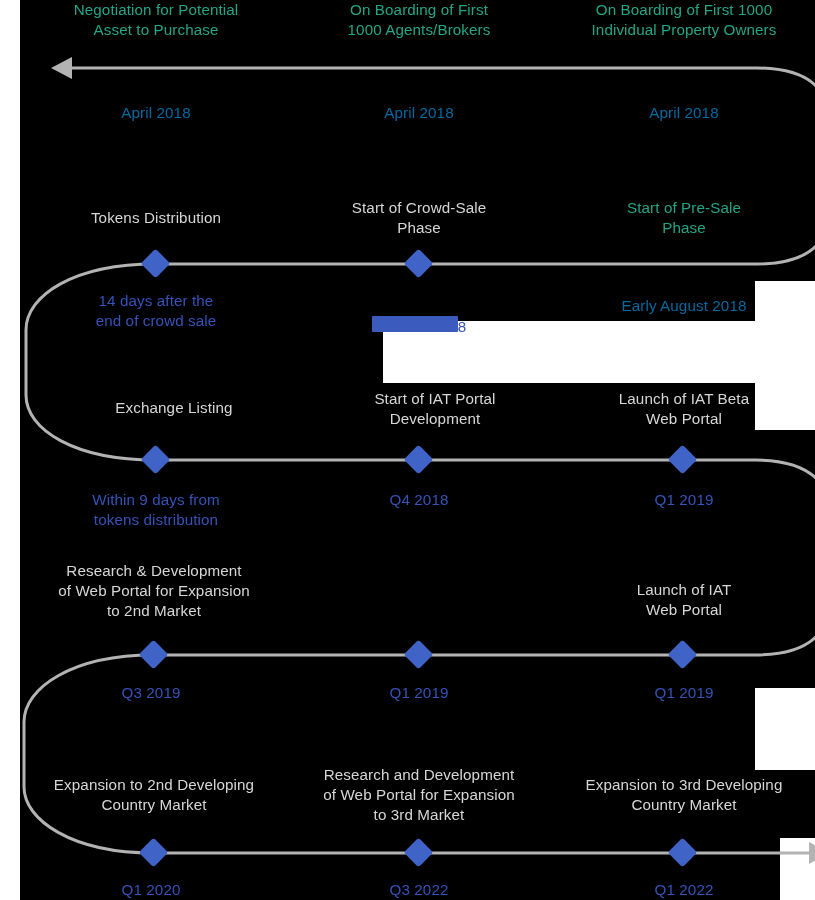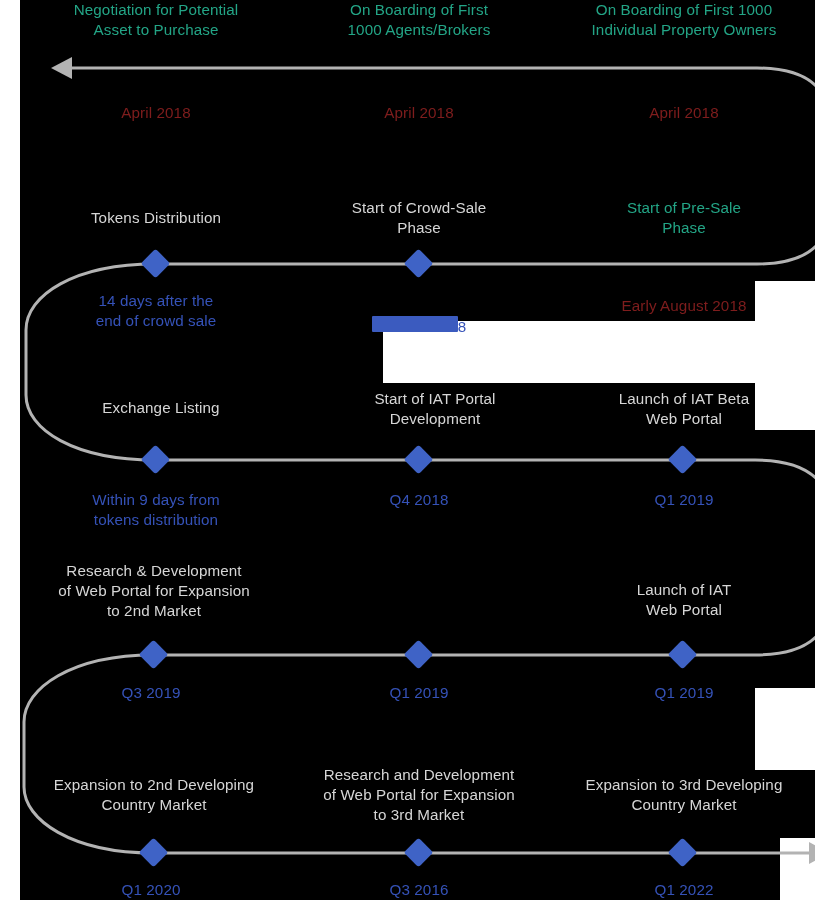--- a/index.html
+++ b/index.html
@@ -32,21 +32,21 @@
   .title.teal{color:#23a586;}
 
   .date{
     position:absolute;
     text-align:center;
     font-size:15.2px;
     line-height:20px;
     letter-spacing:0.1px;
     white-space:pre-line;
   }
-  .date.teal{color:#7f1d1d;}
+  .date.teal{color:#0369a1;}
   .date.blue{color:#3552b8;}
 
   
   .date.redacted{
     color:#3552b8;
     position:absolute;
   }
   .date.redacted .mask{
     display:inline-block;
     background:#3b5bbf;
@@ -130,21 +130,21 @@
 
   <div class="date blue" style="left:25px;top:291px;width:222px;">14 days after the
 end of crowd sale</div>
 
   <div class="date redacted" style="left:288px;top:296px;width:222px;text-align:center;">
     <span class="mask" style="width:86px;height:16px;"></span><span>8</span>
   </div>
 
   <div class="date teal" style="left:550px;top:296px;width:228px;">Early August 2018</div>
 
-  <div class="title grey" style="left:30px;top:398px;width:222px;">Exchange Listing</div>
+  <div class="title grey" style="left:43px;top:398px;width:222px;">Exchange Listing</div>
   <div class="title grey" style="left:304px;top:389px;width:222px;">Start of IAT Portal
 Development</div>
   <div class="title grey" style="left:550px;top:389px;width:228px;">Launch of IAT Beta
 Web Portal</div>
 
   <div class="diamond" style="left:125px;top:449px;"></div>
   <div class="diamond" style="left:388px;top:449px;"></div>
   <div class="diamond" style="left:652px;top:449px;"></div>
 
   <div class="date blue" style="left:25px;top:490px;width:222px;">Within 9 days from
@@ -172,16 +172,16 @@
 of Web Portal for Expansion
 to 3rd Market</div>
   <div class="title grey" style="left:548px;top:775px;width:232px;">Expansion to 3rd Developing
 Country Market</div>
 
   <div class="diamond" style="left:123px;top:842px;"></div>
   <div class="diamond" style="left:388px;top:842px;"></div>
   <div class="diamond" style="left:652px;top:842px;"></div>
 
   <div class="date blue" style="left:20px;top:880px;width:222px;">Q1 2020</div>
-  <div class="date blue" style="left:288px;top:880px;width:222px;">Q3 2016</div>
+  <div class="date blue" style="left:288px;top:880px;width:222px;">Q3 2022</div>
   <div class="date blue" style="left:550px;top:880px;width:228px;">Q1 2022</div>
 
 </div>
 
 </body></html>

